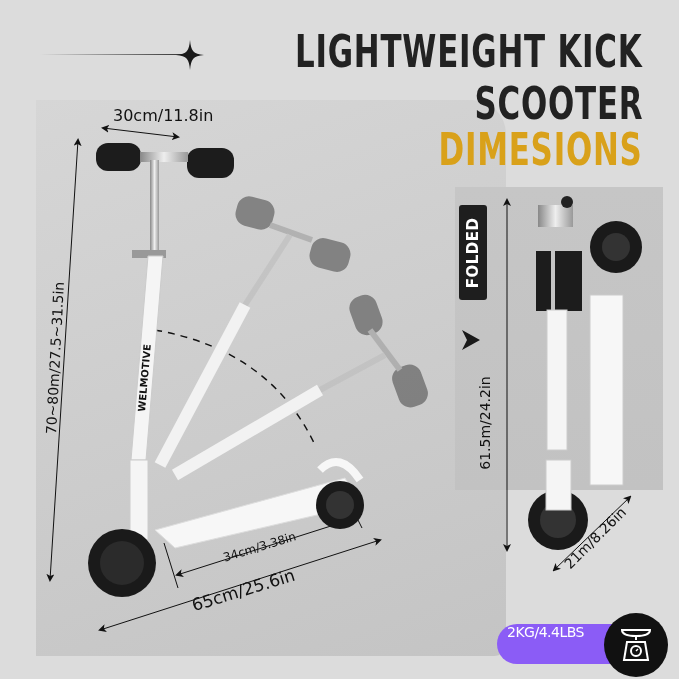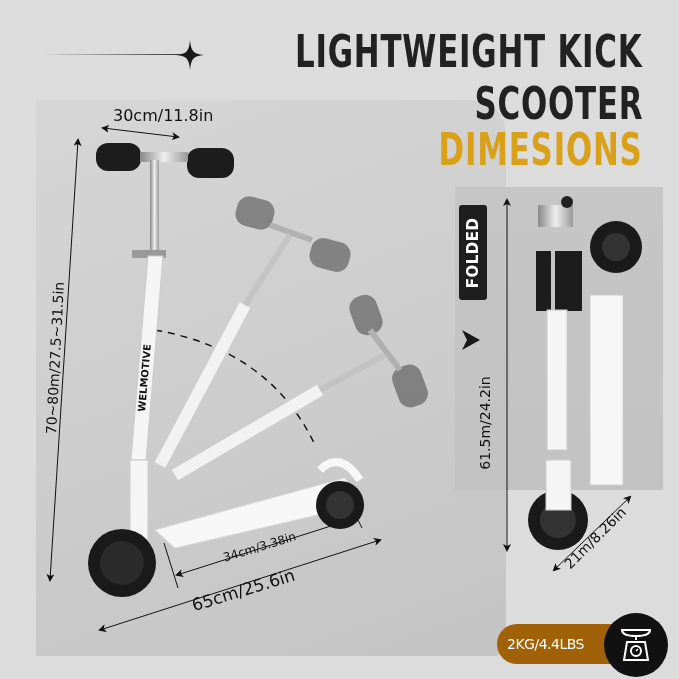--- a/index.html
+++ b/index.html
@@ -50,22 +50,22 @@
     background: #1e1e1e; border-radius: 3px;
     display: flex; align-items: center; justify-content: center;
   }
   .folded-badge span {
     color: #fff; font-weight: bold; font-size: 15px; letter-spacing: 0.5px;
     transform: rotate(-90deg); white-space: nowrap;
     font-family: "DejaVu Sans", sans-serif;
   }
   .weight-pill {
     position: absolute; left: 497px; top: 624px; width: 150px; height: 40px;
-    background: #a16207; border-radius: 20px 0 0 20px;
-    display: flex; align-items: center; padding-left: 10px;
+    background: #8b5cf6; border-radius: 20px 0 0 20px;
+    display: flex; align-items: flex-start; padding-left: 10px;
   }
   .weight-pill span {
     color: #fff; font-size: 14px; font-family: "DejaVu Sans", sans-serif;
     letter-spacing: -0.5px;
   }
   .scale-circle {
     position: absolute; left: 604px; top: 613px; width: 64px; height: 64px;
     background: #111; border-radius: 50%;
     display: flex; align-items: center; justify-content: center;
   }

